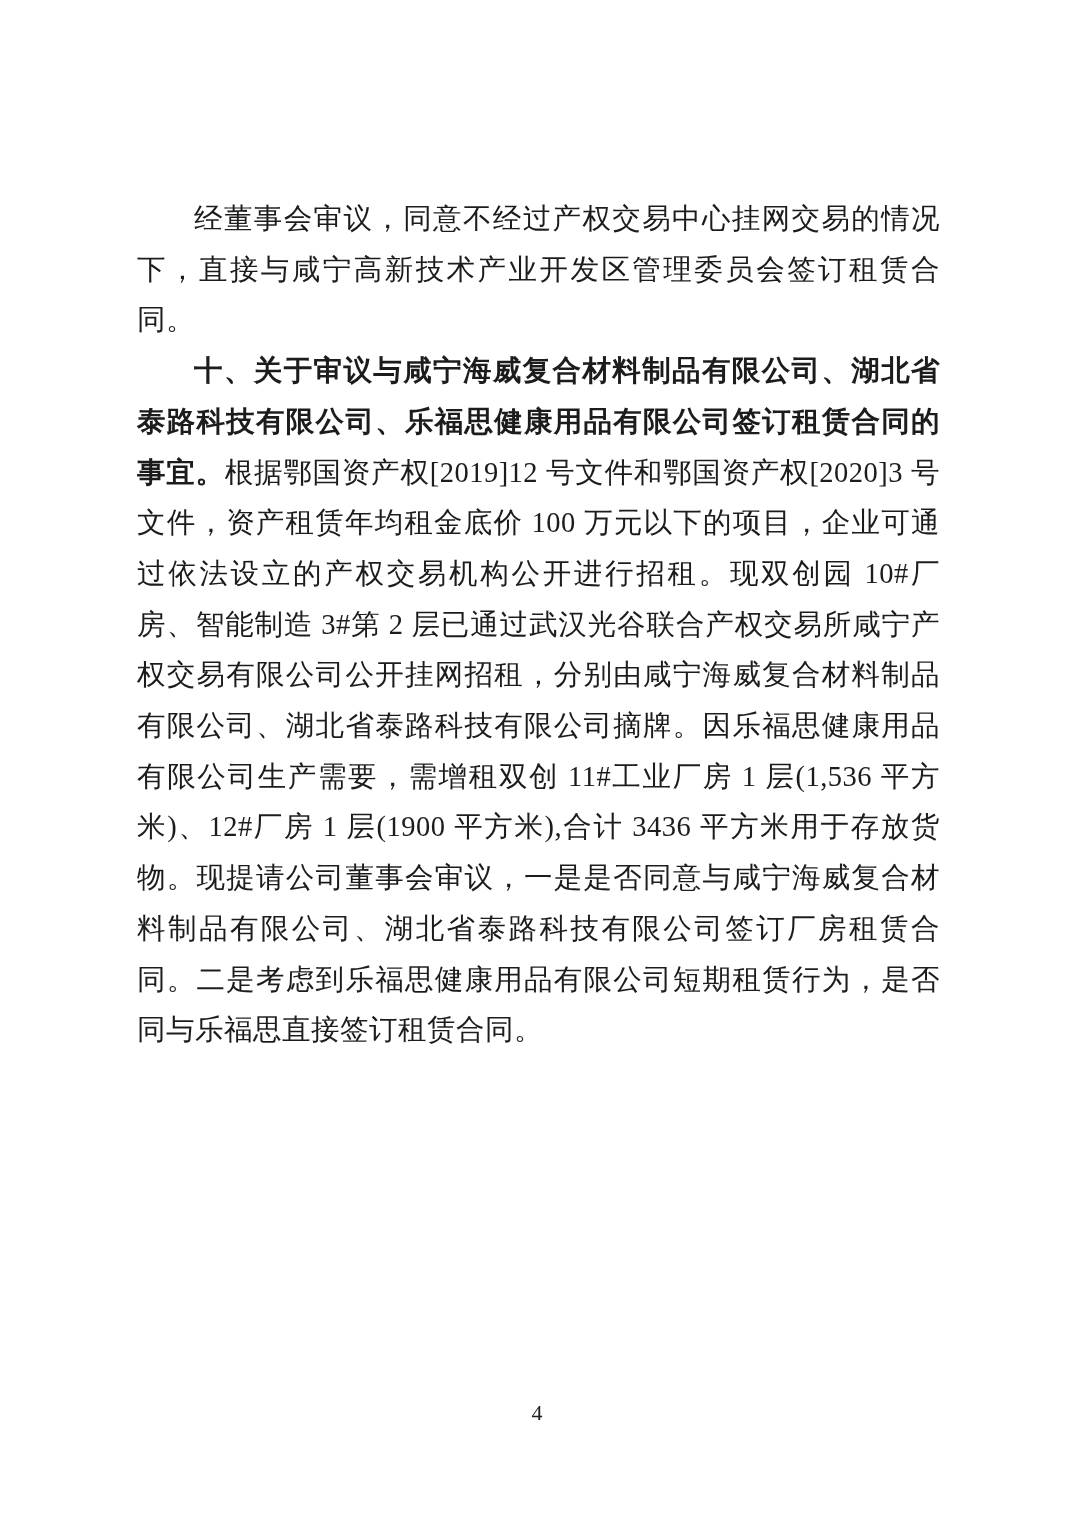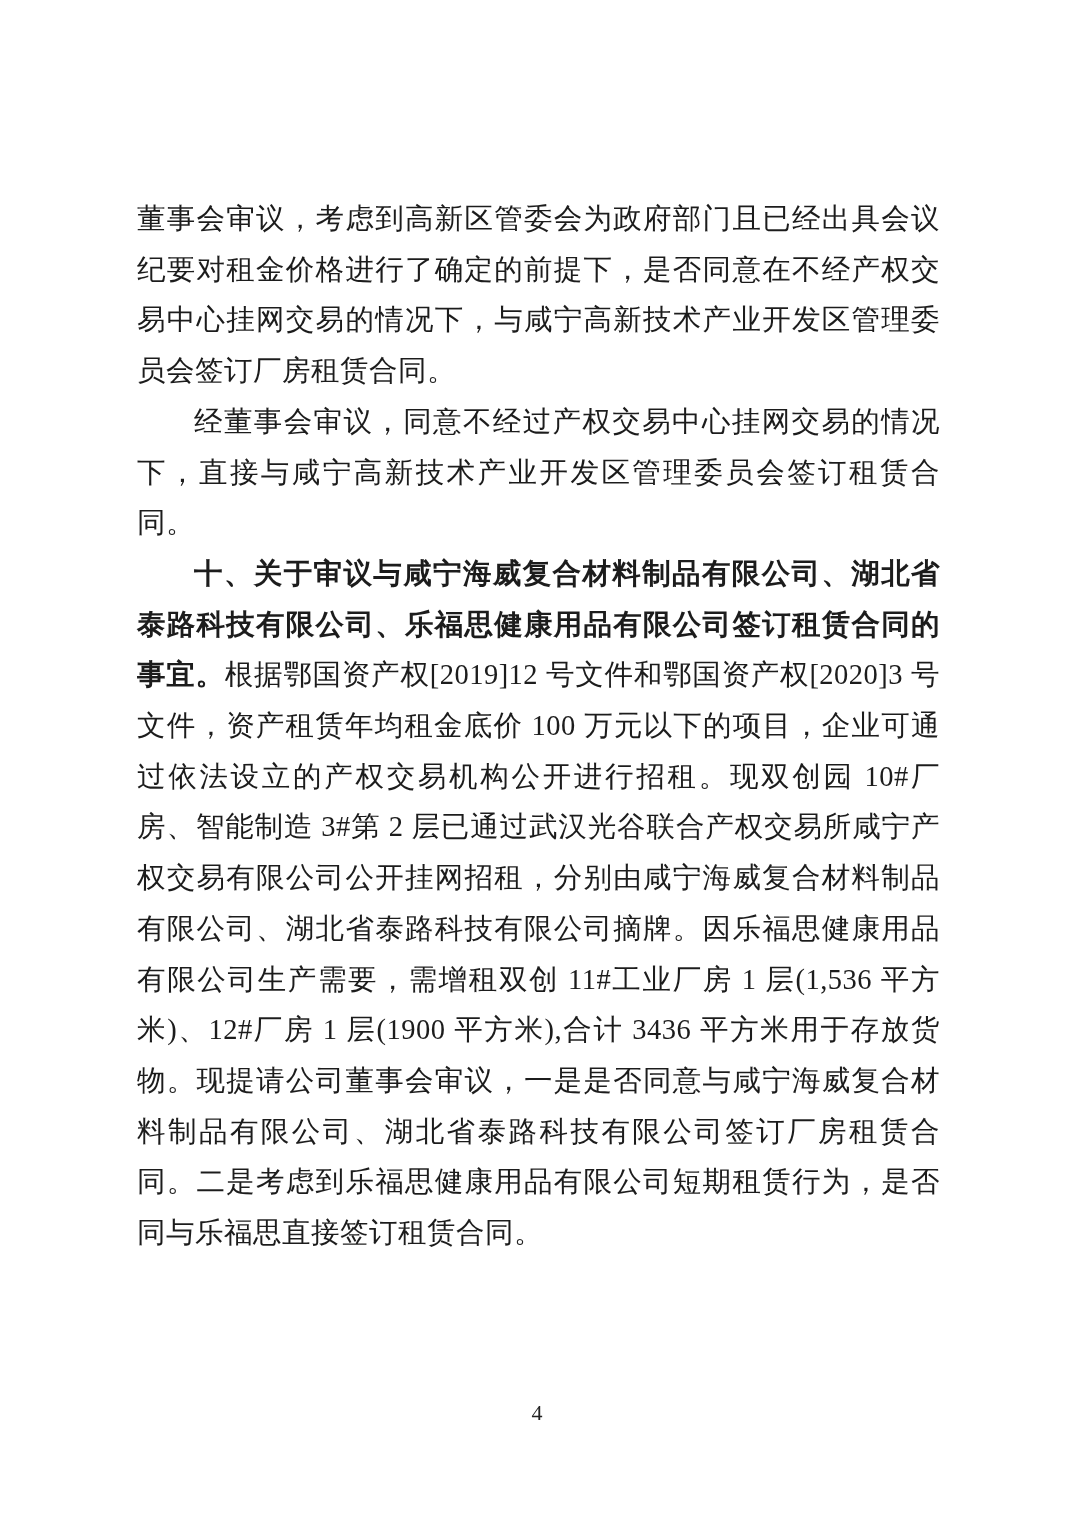--- a/index.html
+++ b/index.html
@@ -55,21 +55,20 @@
     color: #222222;
   }
 </style>
 </head>
 <body>
 
 <div class="page">
 
   <div class="body-text">
 
-    <p class="para no-indent">董事会审议，考虑到高新区管委会为政府部门且已经出具会议纪要对租金价格进行了确定的前提下，是否同意在不经产权交易中心挂网交易的情况下，与咸宁高新技术产业开发区管理委员会签订厂房租赁合同。</p>
 
     <p class="para">经董事会审议，同意不经过产权交易中心挂网交易的情况下，直接与咸宁高新技术产业开发区管理委员会签订租赁合同。</p>
 
     <p class="para"><span class="section-heading">十、关于审议与咸宁海威复合材料制品有限公司、湖北省泰路科技有限公司、乐福思健康用品有限公司签订租赁合同的事宜。</span><span>根据鄂国资产权[2019]12 号文件和鄂国资产权[2020]3 号文件，资产租赁年均租金底价 100 万元以下的项目，企业可通过依法设立的产权交易机构公开进行招租。现双创园 10#厂房、智能制造 3#第 2 层已通过武汉光谷联合产权交易所咸宁产权交易有限公司公开挂网招租，分别由咸宁海威复合材料制品有限公司、湖北省泰路科技有限公司摘牌。因乐福思健康用品有限公司生产需要，需增租双创 11#工业厂房 1 层(1,536 平方米)、12#厂房 1 层(1900 平方米),合计 3436 平方米用于存放货物。现提请公司董事会审议，一是是否同意与咸宁海威复合材料制品有限公司、湖北省泰路科技有限公司签订厂房租赁合同。二是考虑到乐福思健康用品有限公司短期租赁行为，是否同与乐福思直接签订租赁合同。</span></p>
 
 
   </div>
 
   <div class="footer">
     <span class="page-num">4</span>

